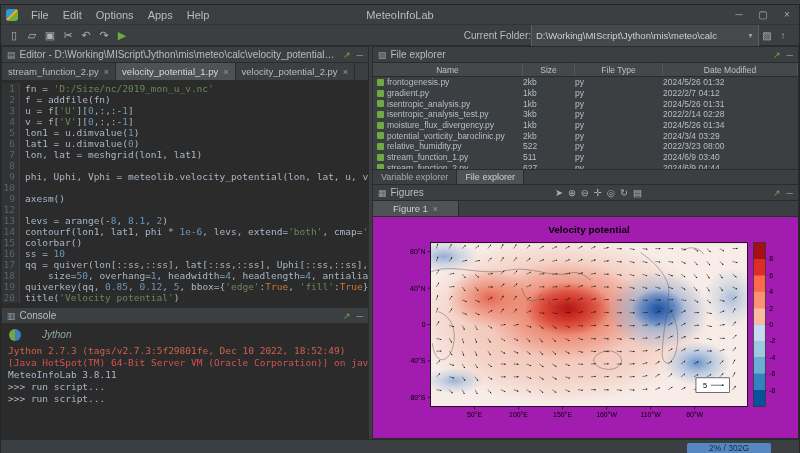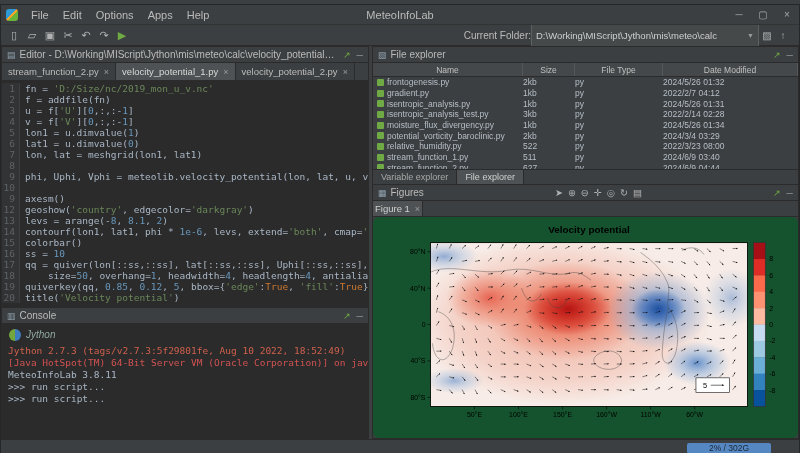--- a/index.html
+++ b/index.html
@@ -45,21 +45,21 @@
   .tab-close{color:#9a9a9a;font-size:9px;}
   .code-area{flex:1;background:#2B2B2B;overflow:hidden;font-family:"DejaVu Sans Mono",monospace;font-size:9.5px;line-height:11px;padding-top:2px;}
   .code-line{display:flex;height:11px;white-space:pre;}
   .ln{width:18px;text-align:right;padding-right:4px;color:#606366;background:#313335;border-right:1px solid #3C3F41;flex:none;}
   .code{padding-left:5px;color:#A9B7C6;}
   .tok-s{color:#6A8759;} .tok-n{color:#6897BB;} .tok-k{color:#CC7832;}
 
   
   .console-panel{flex:1;display:flex;flex-direction:column;border:1px solid #2B2B2B;border-top:none;min-height:0;}
   .console-body{flex:1;background:#2B2B2B;font-family:"DejaVu Sans Mono",monospace;font-size:9.5px;line-height:12px;padding:3px 6px;overflow:hidden;}
-  .jython-logo{display:flex;align-items:center;gap:4px;margin:1px 0 3px 0;}
+  .jython-logo{display:flex;align-items:center;gap:20px;margin:1px 0 3px 0;}
   .jython-text{font-family:"Liberation Sans",sans-serif;font-size:10px;color:#8FA8A0;font-style:italic;}
   .console-line{white-space:pre;}
 
   
   .fileexp-panel{height:124px;display:flex;flex-direction:column;border:1px solid #2B2B2B;flex:none;min-height:0;}
   .fe-cols{display:grid;grid-template-columns:150px 52px 88px 1fr;height:14px;background:#45484A;font-size:8.5px;color:#C0C0C0;border-bottom:1px solid #2B2B2B;flex:none;}
   .fe-col{display:flex;align-items:center;justify-content:center;border-right:1px solid #55585A;overflow:hidden;}
   .fe-rows{flex:1;background:#3C3F41;overflow:hidden;}
   .fe-row{display:grid;grid-template-columns:150px 52px 88px 1fr;height:10.7px;font-size:8.5px;color:#B6BFC8;align-items:center;}
   .fe-name{display:flex;align-items:center;gap:3px;padding-left:4px;overflow:hidden;white-space:nowrap;}
@@ -68,22 +68,22 @@
 
   .explorer-tabs{height:15px;display:flex;background:#3C3F41;border:1px solid #2B2B2B;border-top:none;align-items:flex-end;flex:none;}
   .ex-tab{height:14px;padding:0 8px;font-size:9px;display:flex;align-items:center;gap:3px;background:#3C3F41;border-right:1px solid #2B2B2B;color:#A8A8A8;}
   .ex-tab.active{background:#4E5254;color:#D0D0D0;}
 
   
   .figures-panel{flex:1;display:flex;flex-direction:column;border:1px solid #2B2B2B;border-top:none;min-height:0;}
   .fig-header-icons{margin-left:auto;display:flex;gap:5px;align-items:center;}
   .fig-tool{font-size:9.5px;color:#AFB1B3;}
   .fig-tabs{height:16px;background:#3C3F41;display:flex;align-items:flex-end;border-bottom:1px solid #2B2B2B;flex:none;}
-  .fig-tab{height:15px;padding:0 2px;background:#4E5254;font-size:9.5px;color:#D0D0D0;display:flex;align-items:center;gap:5px;border-right:1px solid #2B2B2B;}
-  .fig-area{flex:1;background:#14532d;min-height:0;border-radius:6px;}
+  .fig-tab{height:15px;padding:0 20px;background:#4E5254;font-size:9.5px;color:#D0D0D0;display:flex;align-items:center;gap:5px;border-right:1px solid #2B2B2B;}
+  .fig-area{flex:1;background:#a21caf;min-height:0;}
   .fig-area svg{display:block;width:100%;height:100%;}
 
   
   .statusbar{height:17px;background:#3C3F41;border-top:1px solid #2B2B2B;display:flex;align-items:center;padding:0 8px;flex:none;}
   .mem-widget{margin-left:auto;margin-right:20px;width:84px;height:11px;background:#5587C2;border-radius:2px;display:flex;align-items:center;justify-content:center;font-size:8.5px;color:#1E2833;}
 </style>
 </head>
 <body>
 
 <div class="app">
@@ -160,21 +160,21 @@
             <div class="code-line"><span class="ln">2</span><span class="code">f = addfile(fn)</span></div>
             <div class="code-line"><span class="ln">3</span><span class="code">u = f[<span class="tok-s">'U'</span>][<span class="tok-n">0</span>,:,:-<span class="tok-n">1</span>]</span></div>
             <div class="code-line"><span class="ln">4</span><span class="code">v = f[<span class="tok-s">'V'</span>][<span class="tok-n">0</span>,:,:-<span class="tok-n">1</span>]</span></div>
             <div class="code-line"><span class="ln">5</span><span class="code">lon1 = u.dimvalue(<span class="tok-n">1</span>)</span></div>
             <div class="code-line"><span class="ln">6</span><span class="code">lat1 = u.dimvalue(<span class="tok-n">0</span>)</span></div>
             <div class="code-line"><span class="ln">7</span><span class="code">lon, lat = meshgrid(lon1, lat1)</span></div>
             <div class="code-line"><span class="ln">8</span><span class="code"></span></div>
             <div class="code-line"><span class="ln">9</span><span class="code">phi, Uphi, Vphi = meteolib.velocity_potential(lon, lat, u, v)</span></div>
             <div class="code-line"><span class="ln">10</span><span class="code"></span></div>
             <div class="code-line"><span class="ln">9</span><span class="code">axesm()</span></div>
-            <div class="code-line"><span class="ln">12</span><span class="code">geoshow(<span class="tok-s">'country'</span>, edgecolor=<span class="tok-s">'darkgray'</span>)</span></div>
+            <div class="code-line"><span class="ln">12</span></div>
             <div class="code-line"><span class="ln">13</span><span class="code">levs = arange(-<span class="tok-n">8</span>, <span class="tok-n">8.1</span>, <span class="tok-n">2</span>)</span></div>
             <div class="code-line"><span class="ln">14</span><span class="code">contourf(lon1, lat1, phi * <span class="tok-n">1e-6</span>, levs, extend=<span class="tok-s">'both'</span>, cmap=<span class="tok-s">'BlueRed'</span>)</span></div>
             <div class="code-line"><span class="ln">15</span><span class="code">colorbar()</span></div>
             <div class="code-line"><span class="ln">16</span><span class="code">ss = <span class="tok-n">10</span></span></div>
             <div class="code-line"><span class="ln">17</span><span class="code">qq = quiver(lon[::ss,::ss], lat[::ss,::ss], Uphi[::ss,::ss], Vphi[::ss,::ss],</span></div>
             <div class="code-line"><span class="ln">18</span><span class="code">    size=<span class="tok-n">50</span>, overhang=<span class="tok-n">1</span>, headwidth=<span class="tok-n">4</span>, headlength=<span class="tok-n">4</span>, antialias=)</span></div>
             <div class="code-line"><span class="ln">19</span><span class="code">quiverkey(qq, <span class="tok-n">0.85</span>, <span class="tok-n">0.12</span>, <span class="tok-n">5</span>, bbox={<span class="tok-s">'edge'</span>:<span class="tok-k">True</span>, <span class="tok-s">'fill'</span>:<span class="tok-k">True</span>})</span></div>
             <div class="code-line"><span class="ln">20</span><span class="code">title(<span class="tok-s">'Velocity potential'</span>)</span></div>
           </div>
       </div>
@@ -190,21 +190,21 @@
         </div>
         <div class="console-body">
           <div class="jython-logo">
             <svg width="14" height="14" viewBox="0 0 14 14">
               <path d="M7,1 a6,6 0 0 1 0,12 z" fill="#3f7cbf"></path>
               <path d="M7,1 a6,6 0 0 0 0,12 z" fill="#74a63e"></path>
             </svg>
             <span class="jython-text">Jython</span>
           </div>
           <div>
-              <div class="console-line" style="color: rgb(208, 96, 76);">Jython 2.7.3 (tags/v2.7.3:5f29801fe, Aug 10 2022, 18:52:49)</div>
+              <div class="console-line" style="color: rgb(208, 96, 76);">Jython 2.7.3 (tags/v2.7.3:5f29801fe, Dec 10 2022, 18:52:49)</div>
               <div class="console-line" style="color: rgb(210, 82, 82);">[Java HotSpot(TM) 64-Bit Server VM (Oracle Corporation)] on java11.0.5</div>
               <div class="console-line" style="color: rgb(169, 183, 198);">MeteoInfoLab 3.8.11</div>
               <div class="console-line" style="color: rgb(169, 183, 198);">&gt;&gt;&gt; run script...</div>
               <div class="console-line" style="color: rgb(169, 183, 198);">&gt;&gt;&gt; run script...</div>
             </div>
         </div>
       </div>
     </div>
 
     <div class="v-split"></div>

